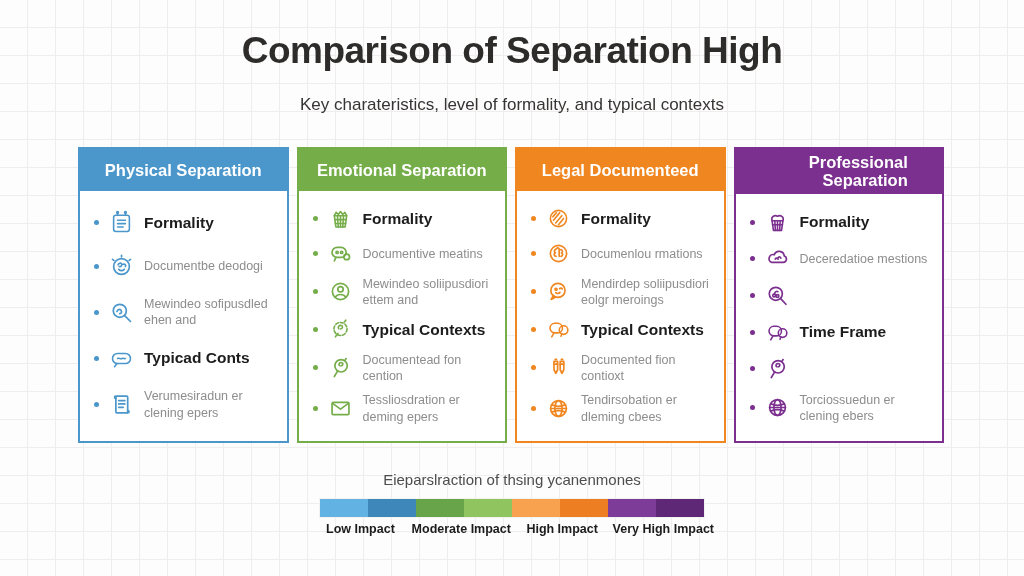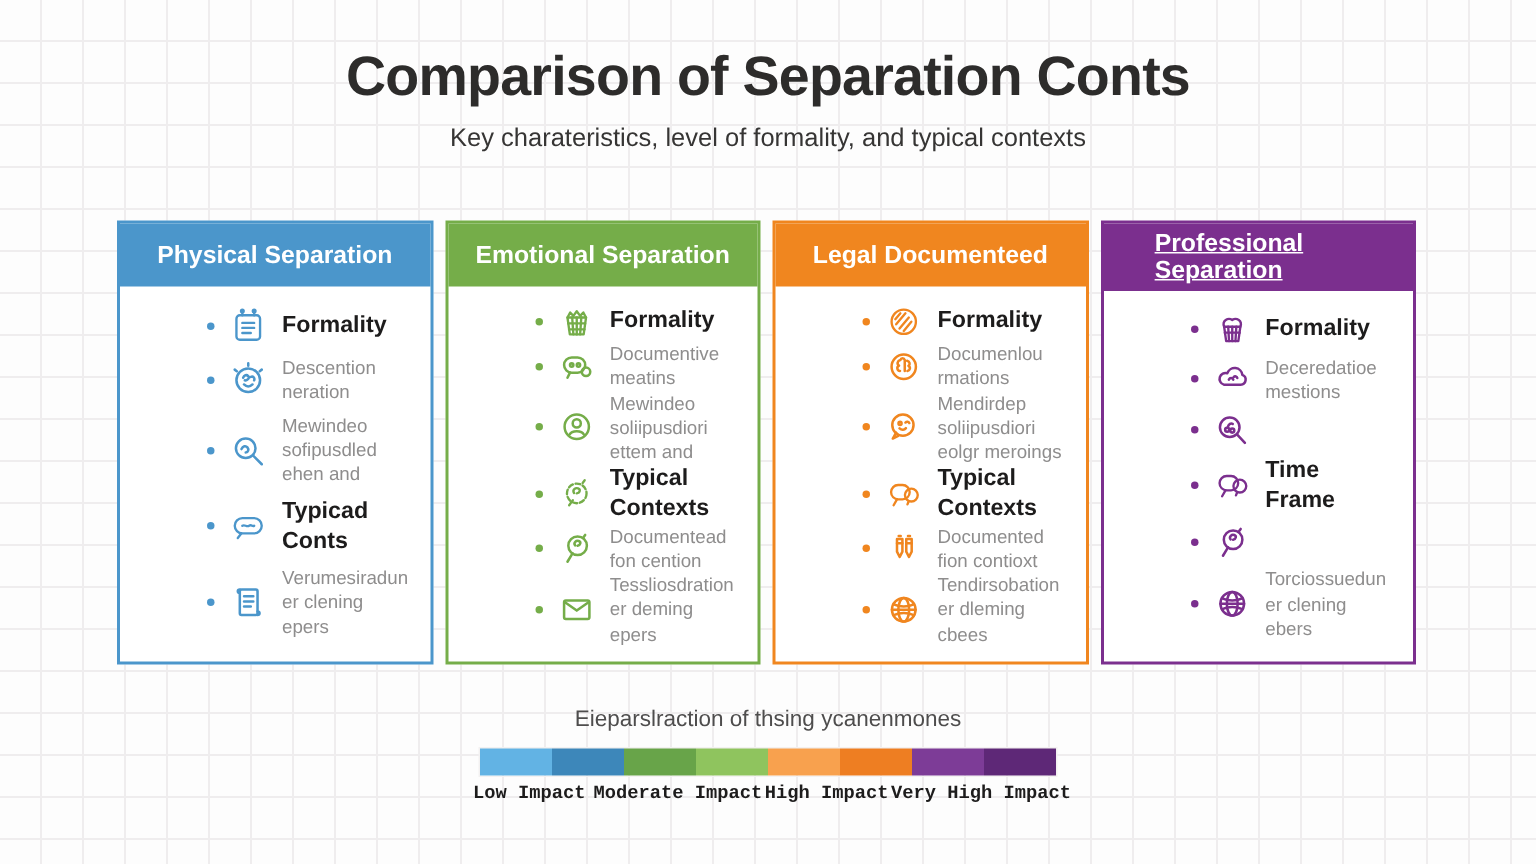--- a/index.html
+++ b/index.html
@@ -8,58 +8,58 @@
     font-family:"Liberation Sans", sans-serif;
     background-color:#fdfdfd;
     background-image:
       repeating-linear-gradient(to right, transparent 0 27px, #efedee 27px 28px),
       repeating-linear-gradient(to bottom, transparent 0 27px, #efedee 27px 28px);
     position:relative;
     color:#2d2c2b;
   }
   .hero{ position:absolute; top:30px; left:0; width:1024px; text-align:center; }
   .title{ font-size:37px; font-weight:700; letter-spacing:-0.5px; color:#2d2c2b; }
-  .subtitle{ margin-top:10px; font-size:17px; font-weight:500; color:#363534; }
+  .subtitle{ margin-top:23px; font-size:17px; font-weight:500; color:#363534; }
 
   .cards{ position:absolute; left:78px; top:147px; width:866px; height:296px;
           display:flex; gap:8px; }
   .card{ flex:1 1 0; background:#ffffff; border:2px solid var(--accent,#999);
          display:flex; flex-direction:column; }
   .card-header{ background:var(--accent,#999); min-height:42px; display:flex;
-                align-items:center; justify-content:center; text-align:left; }
+                align-items:center; justify-content:center; text-align:right; }
   .card-title{ color:#ffffff; font-size:16.5px; font-weight:700; line-height:1.12;
                padding:4px 6px; }
-  .card:nth-child(4) .card-title{ max-width:150px;text-decoration:underline; }
+  .card:nth-child(4) .card-title{ max-width:150px; }
   .card-body{ flex:1; display:flex; flex-direction:column; justify-content:space-around;
-              padding:10px 12px 12px 14px;margin-left:44px; }
+              padding:10px 12px 12px 14px; }
   .row{ display:flex; align-items:center; gap:9px; }
   .bullet{ width:5px; height:5px; border-radius:50%; background:var(--accent,#999);
            flex:0 0 auto; }
   .ic{ width:27px; height:27px; flex:0 0 auto; color:var(--accent,#999);
        display:flex; align-items:center; justify-content:center; }
   .ic svg{ width:100%; height:100%; stroke:currentColor; fill:none;
            stroke-width:1.5; stroke-linecap:round; stroke-linejoin:round; }
   .lbl{ font-size:12.5px; color:#8e8d8d; line-height:1.3; }
   .row.bold .lbl{ font-size:15.5px; font-weight:700; color:#1d1c1c; }
   .row.bold .ic svg{ stroke-width:1.4; }
 
   .legend{ position:absolute; top:471px; left:0; width:1024px; text-align:center; }
   .legend-title{ font-size:15px; color:#4e4d4d; }
   .legend-bar{ width:384px; height:18px; margin:11px auto 0; display:flex;
                box-shadow:0 0 0 1px #f3f1f1; }
   .legend-bar .seg{ flex:1 1 0; height:100%; }
   .legend-labels{ width:404px; margin:5px auto 0; display:flex; }
   .legend-labels .ll{ flex:1 1 0; font-size:12.5px; font-weight:700; color:#1d1c1c;
-                      white-space:nowrap; text-align:center;font-family:Liberation Mono, monospace; }
+                      white-space:nowrap; text-align:center; }
 </style>
 </head>
 <body>
 
 <div class="hero">
-  <div class="title">Comparison of Separation Conts</div>
+  <div class="title">Comparison of Separation High</div>
   <div class="subtitle">Key charateristics, level of formality, and typical contexts</div>
 </div>
 
 <div class="cards">
 
   <div class="card" style="--accent: #4b96cb;">
     <div class="card-header">
       <div class="card-title">Physical Separation</div>
     </div>
     <div class="card-body">
@@ -78,21 +78,21 @@
       </div>
       <div class="row">
         <span class="bullet"></span>
         <span class="ic">
             <svg viewBox="0 0 24 24">
               <circle cx="12" cy="12" r="7"></circle>
               <path d="M9 10.5c.5-1.5 2-2 3-1s-.5 3-2 2.5M13.5 10c1.5-.5 2.5.5 2 2M9.5 14.5c1.5 1.5 3.5 1.5 5 0"></path>
               <path d="M12 3.4V2M18.8 6.6l1.2-.9M5.2 6.6L4 5.7"></path>
             </svg>
           </span>
-        <span class="lbl">Descention neration</span>
+        <span class="lbl">Documentbe deodogi</span>
       </div>
       <div class="row">
         <span class="bullet"></span>
         <span class="ic">
             <svg viewBox="0 0 24 24">
               <circle cx="10.5" cy="10.5" r="5.8"></circle>
               <path d="M14.8 14.8L20 20"></path>
               <path d="M8 11c.8-1.8 2.5-2.2 3.5-1s.5 3-1 3"></path>
             </svg>
           </span>

